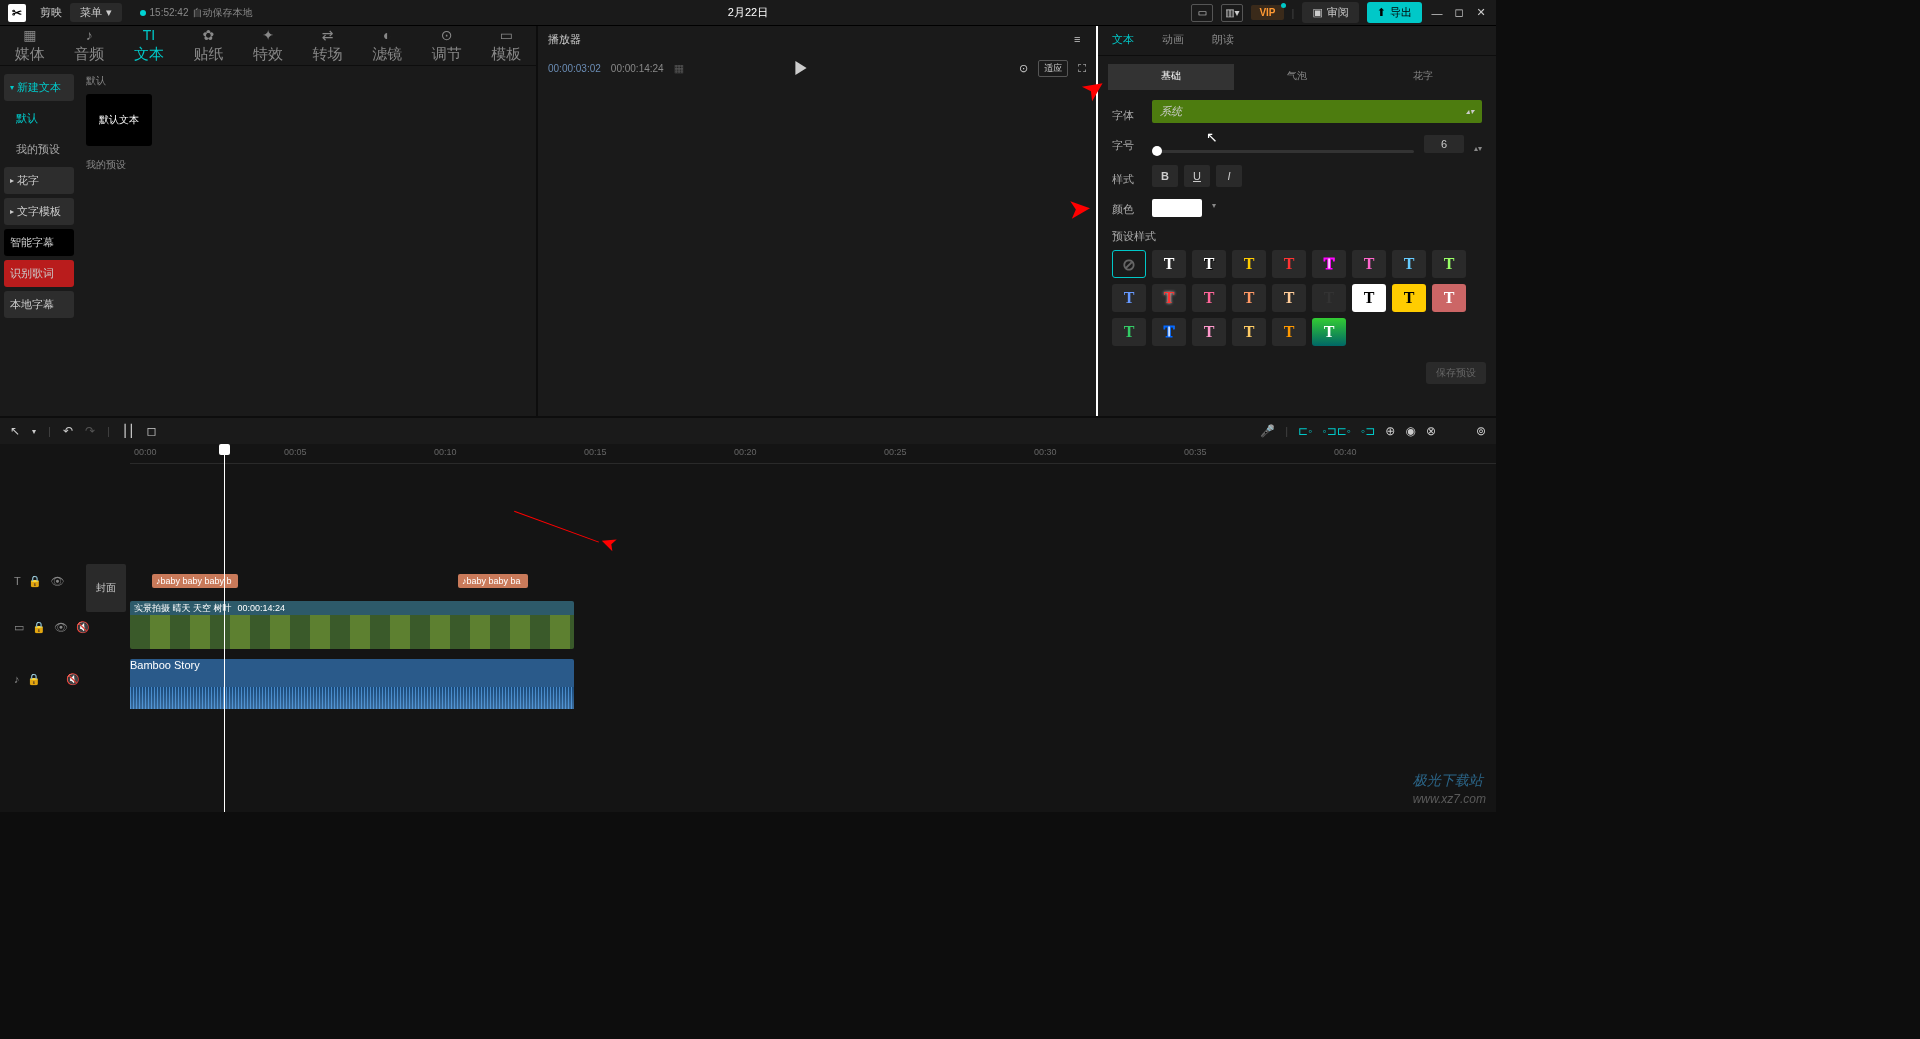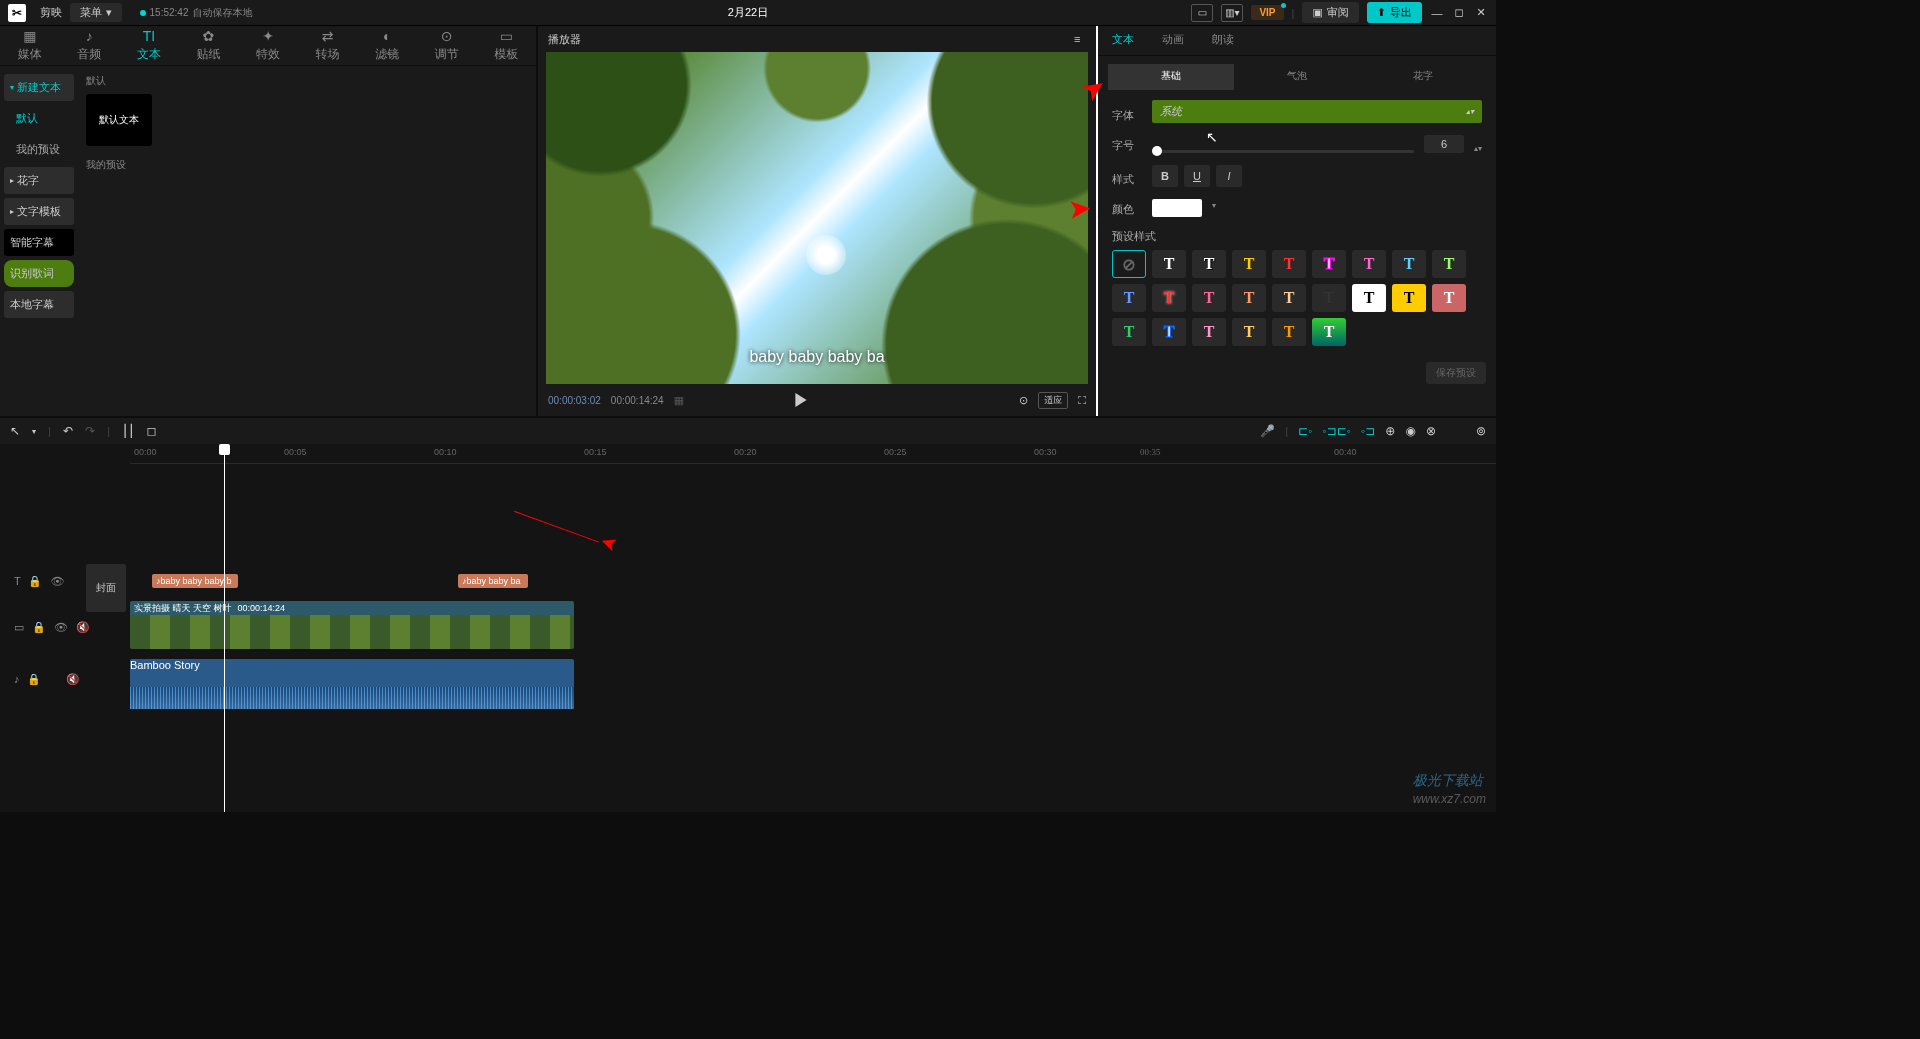--- a/index.html
+++ b/index.html
@@ -18,21 +18,21 @@
 .review-btn{background:#2a2a2a;padding:3px 10px;border-radius:3px;display:flex;align-items:center;gap:4px;cursor:pointer;}
 .export-btn{background:#00c8c8;color:#000;padding:3px 10px;border-radius:3px;display:flex;align-items:center;gap:4px;cursor:pointer;}
 .win-ctrl{width:14px;cursor:pointer;text-align:center;}
 
 .main-area{display:flex;height:390px;}
 .left-panel{width:538px;background:#1a1a1a;display:flex;flex-direction:column;border-right:2px solid #0d0d0d;}
 .tab-row{display:flex;height:40px;border-bottom:1px solid #0d0d0d;}
 .tab-item{flex:1;display:flex;flex-direction:column;align-items:center;justify-content:center;cursor:pointer;color:#888;gap:2px;}
 .tab-item.active{color:#00c8c8;}
 .tab-icon{font-size:14px;}
-.tab-label{font-size:12px;}
+.tab-label{font-size:15px;}
 .left-body{display:flex;flex:1;}
 .sidebar{width:78px;background:#1a1a1a;display:flex;flex-direction:column;padding-top:6px;}
 .sb-item{padding:8px 10px;cursor:pointer;color:#ccc;font-size:11px;display:flex;align-items:center;gap:3px;}
 .sb-item.highlight{background:#2d2d2d;color:#00c8c8;border-radius:3px;margin:2px 4px;padding:6px;}
 .sb-item.sub{padding-left:16px;color:#aaa;}
 .sb-item .chev{font-size:8px;}
 .content-area{flex:1;padding:8px;}
 .section-label{color:#888;font-size:10px;margin-bottom:6px;}
 .text-thumb{width:66px;height:52px;background:#000;border-radius:3px;display:flex;align-items:center;justify-content:center;color:#fff;font-size:10px;cursor:pointer;margin-bottom:12px;}
 
@@ -202,42 +202,35 @@
         <div class="sb-item sub">我的预设</div>
         <div class="sb-item highlight" style="color:#ccc;background:#2d2d2d;">
             <span class="chev">▸</span>
             <span>花字</span>
           </div>
         <div class="sb-item highlight" style="color:#ccc;background:#2d2d2d;">
             <span class="chev">▸</span>
             <span>文字模板</span>
           </div>
         <div class="sb-item highlight" style="color:#ccc;background:#000000;">智能字幕</div>
-        <div class="sb-item highlight" style="color:#ccc;background:#4d7c0f;border-radius:8px;">识别歌词</div>
+        <div class="sb-item highlight" style="color:#ccc;background:#b91c1c;">识别歌词</div>
         <div class="sb-item highlight" style="color:#ccc;background:#2d2d2d;">本地字幕</div>
       </div>
       <div class="content-area">
         <div class="section-label">默认</div>
         <div class="text-thumb">默认文本</div>
         <div class="section-label">我的预设</div>
       </div>
     </div>
   </div>
 
   <div class="center-panel">
     <div class="player-header">
       <span>播放器</span>
       <span class="hamburger"></span>
-    </div>
-    <div class="player-view">
-      <div class="video-frame">
-          <div class="leaves"></div>
-          <div class="sun"></div>
-        </div>
-      <div class="overlay-text">baby baby baby ba</div>
     </div>
     <div class="player-controls">
       <span class="time-current">00:00:03:02</span>
       <span class="time-total">00:00:14:24</span>
       <span style="color:#555;">▦</span>
       <svg class="play-btn" width="14" height="14" viewBox="0 0 10 10">
           <path d="M1 0 L9 5 L1 10 Z" fill="#ccc"></path>
         </svg>
       <div class="pc-right">
         <span>⊙</span>
@@ -355,21 +348,21 @@
 
 <div class="timeline">
   <div class="ruler">
     <span class="ruler-mark" style="left:4px;">00:00</span>
     <span class="ruler-mark" style="left:154px;">00:05</span>
     <span class="ruler-mark" style="left:304px;">00:10</span>
     <span class="ruler-mark" style="left:454px;">00:15</span>
     <span class="ruler-mark" style="left:604px;">00:20</span>
     <span class="ruler-mark" style="left:754px;">00:25</span>
     <span class="ruler-mark" style="left:904px;">00:30</span>
-    <span class="ruler-mark" style="left:1010px;font-family:Liberation Serif, serif;">00:35</span>
+    <span class="ruler-mark" style="left:1054px;">00:35</span>
     <span class="ruler-mark" style="left:1204px;">00:40</span>
   </div>
   <div class="playhead"></div>
   <div class="tl-arrow">➤</div>
 
   <div class="tracks">
     <div class="track">
       <div class="track-header">
         <span>T</span>
         <span>🔒</span>

